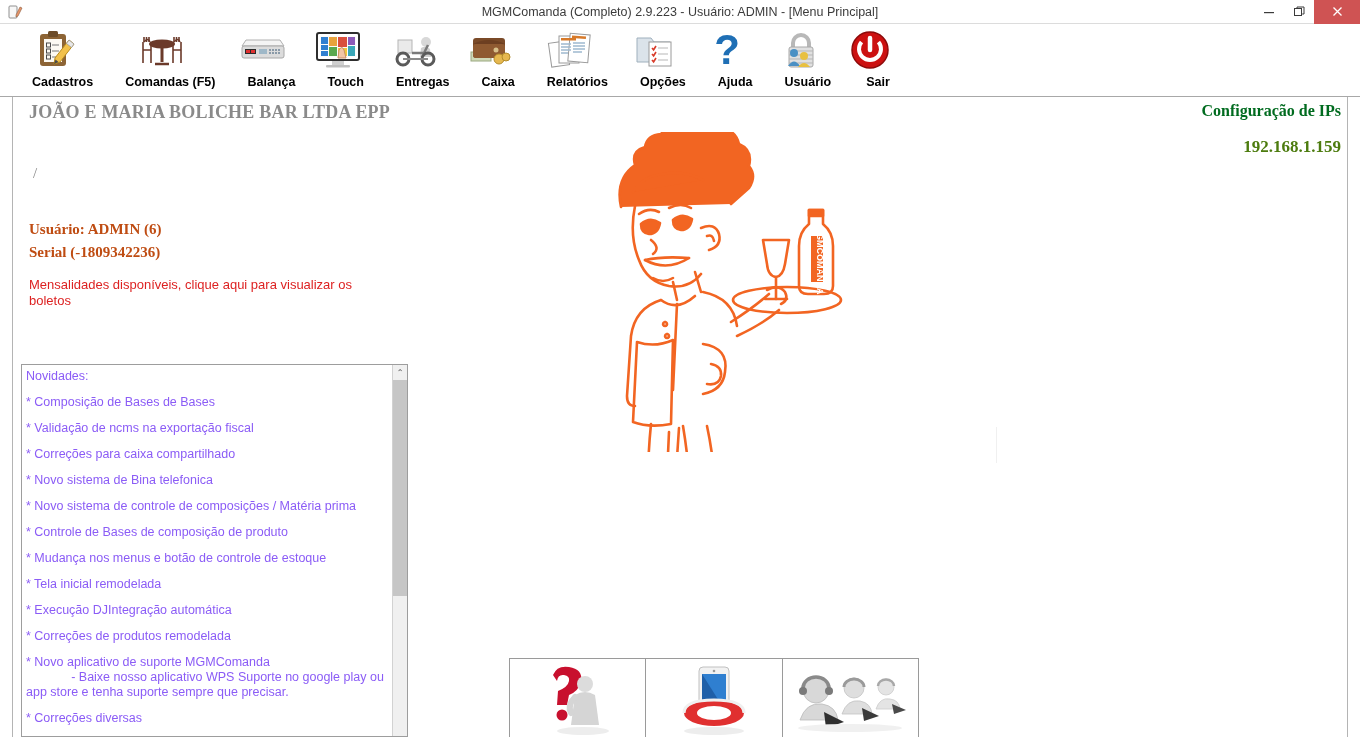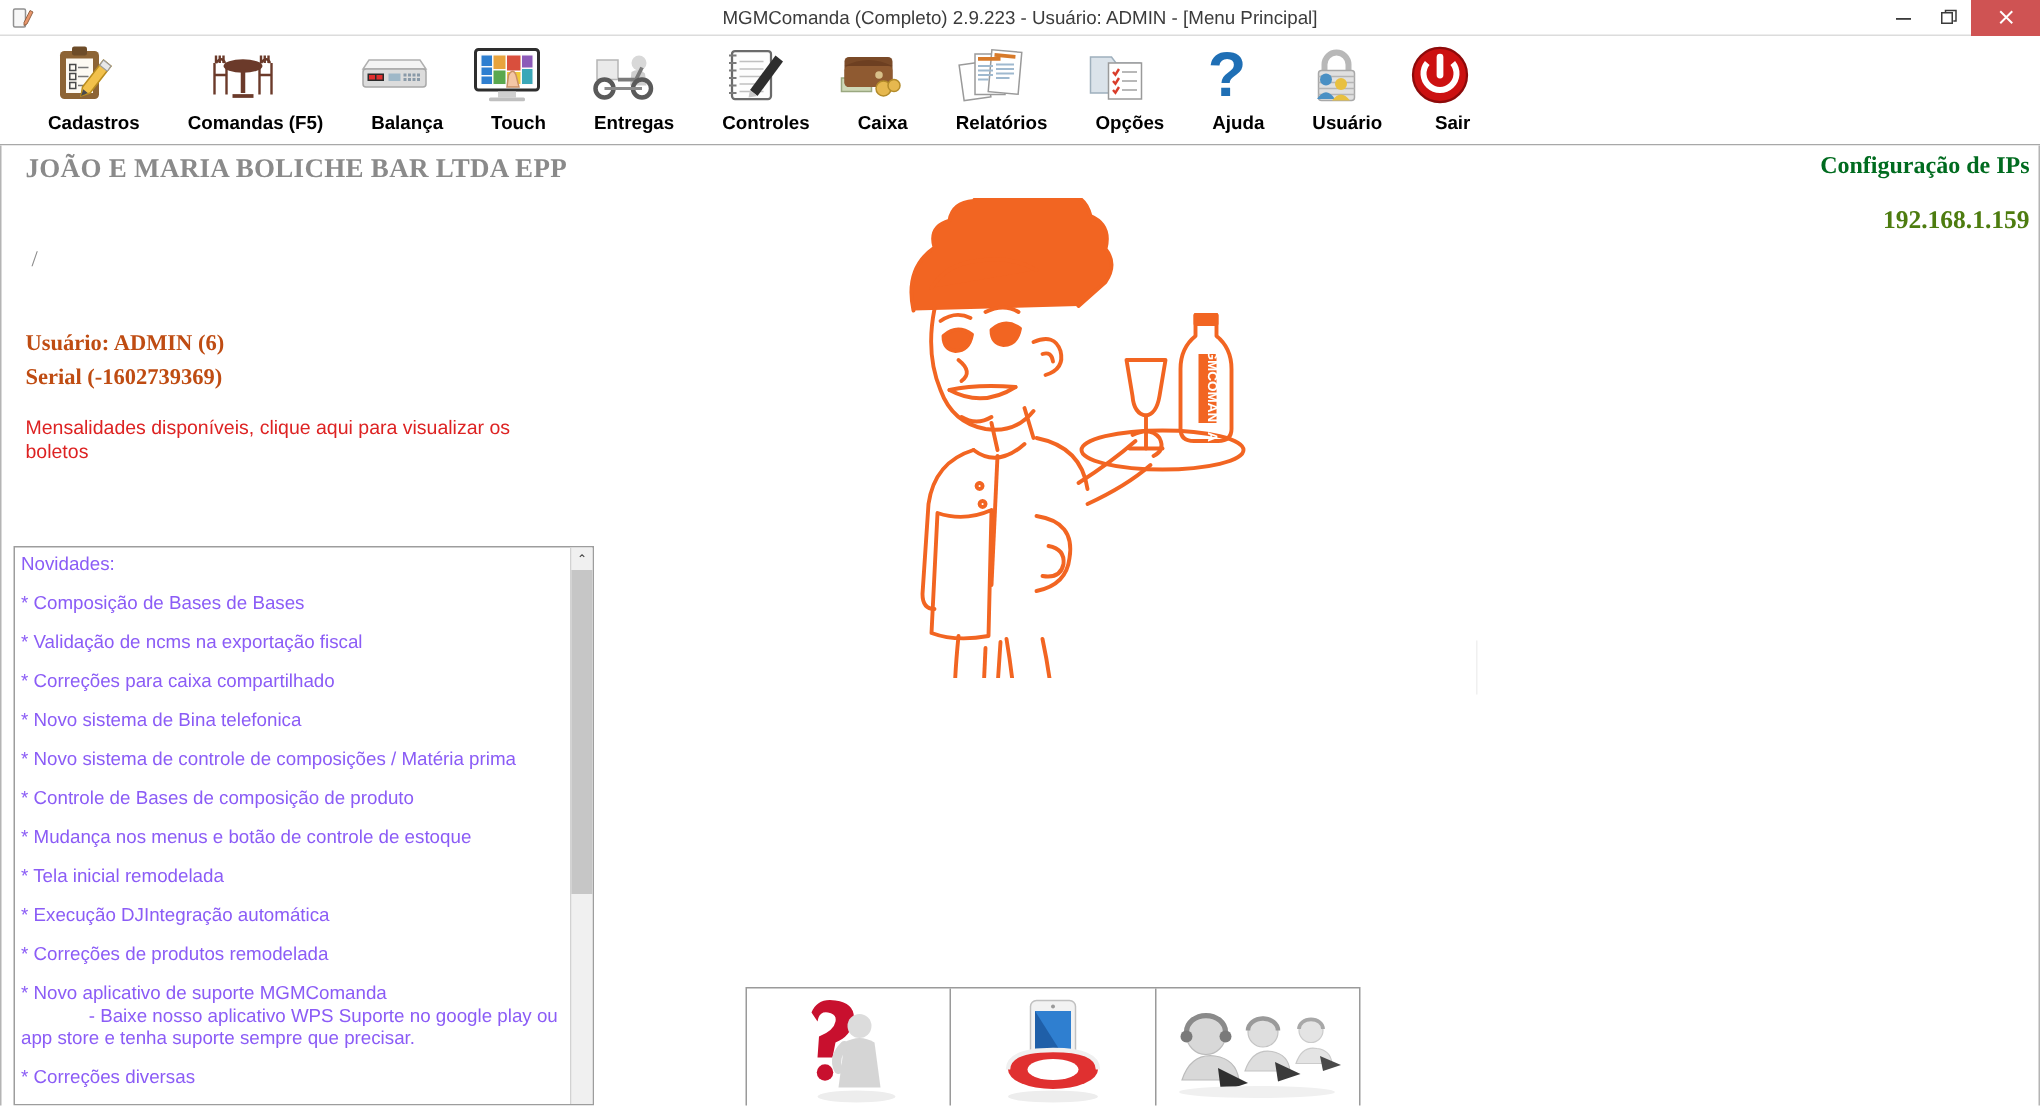--- a/index.html
+++ b/index.html
@@ -80,21 +80,21 @@
     margin-left: 16px;
   }
 
   
   .client {
     position: relative;
     height: 640px;
     background: #ffffff;
     border-left: 1px solid #b4b4b4;
     border-right: 1px solid #b4b4b4;
-    margin: 0 0;
+    margin: 0 12px;
     overflow: hidden;
   }
 
   .company-name {
     position: absolute;
     left: 16px; top: 5px;
     font-family: "Liberation Serif", serif;
     font-weight: bold;
     font-size: 18px;
     color: #8a8a8a;
@@ -358,36 +358,20 @@
         <rect x="8" y="12" width="14" height="13" fill="#eaeaea" stroke="#b5b5b5"></rect>
         <path d="M22 25 h12 l4 -8" stroke="#7a7a7a" stroke-width="2.5" fill="none"></path>
         <circle cx="13" cy="31" r="6" fill="none" stroke="#5a5a5a" stroke-width="3"></circle>
         <circle cx="38" cy="31" r="6" fill="none" stroke="#5a5a5a" stroke-width="3"></circle>
         <path d="M13 31 h25" stroke="#8a8a8a" stroke-width="2"></path>
       </svg>
     </div>
     <div class="tb-label">Entregas</div>
   </div>
 
-  <div class="tb-item">
-    <div class="tb-ico">
-      <svg width="46" height="44" viewBox="0 0 46 44">
-        <rect x="8" y="6" width="26" height="32" rx="2" fill="#fdfdfd" stroke="#6a6a6a" stroke-width="1.5"></rect>
-        <g stroke="#c0c0c0" stroke-width="1">
-          <path d="M13 13 h16 M13 18 h16 M13 23 h16 M13 28 h16 M13 33 h16"></path>
-        </g>
-        <g stroke="#7a7a7a" stroke-width="1.4" fill="none">
-          <path d="M6 9 h5 M6 14 h5 M6 19 h5 M6 24 h5 M6 29 h5 M6 34 h5"></path>
-        </g>
-        <path d="M20 32 L37 9 L42 13 L25 36 Z" fill="#2e2e2e"></path>
-        <path d="M20 32 L25 36 L19 37 Z" fill="#c8c8c8"></path>
-      </svg>
-    </div>
-    <div class="tb-label">Controles</div>
-  </div>
 
   <div class="tb-item">
     <div class="tb-ico">
       <svg width="48" height="44" viewBox="0 0 48 44">
         <rect x="5" y="24" width="20" height="9" fill="#cfd9b8" stroke="#9aa880"></rect>
         <rect x="7" y="10" width="32" height="20" rx="3" fill="#7a4a28"></rect>
         <rect x="7" y="16" width="32" height="14" rx="3" fill="#8f5a31"></rect>
         <path d="M7 16 q16 -8 32 0" fill="#6d3f21"></path>
         <circle cx="30" cy="22" r="2.5" fill="#d8c08a"></circle>
         <circle cx="33" cy="31" r="5" fill="#e6b84f" stroke="#b38b2a"></circle>
@@ -474,21 +458,21 @@
 
 </div>
 
 <div class="client">
 
   <div class="company-name">JOÃO E MARIA BOLICHE BAR LTDA EPP</div>
   <div class="ip-title">Configuração de IPs</div>
   <div class="ip-value">192.168.1.159</div>
   <div class="slash">/</div>
   <div class="user-line">Usuário: ADMIN (6)</div>
-  <div class="serial-line">Serial (-1602739369)</div>
+  <div class="serial-line">Serial (-1809342236)</div>
   <div class="boletos-link">Mensalidades disponíveis, clique aqui para visualizar os boletos</div>
 
   <div class="faint-line"></div>
 
   <div class="mascot">
     <svg width="280" height="320" viewBox="0 0 280 320">
       <g fill="none" stroke="#f26522" stroke-width="2.6" stroke-linejoin="round" stroke-linecap="round">
 
         <path d="M30 75 q-6 -28 14 -42 q-4 -14 10 -18 q2 -12 16 -13 q10 -12 26 -6 q18 -10 32 2 q16 -2 20 14 q14 6 10 22 q8 10 0 22 l-18 16" fill="#f26522" stroke="#f26522"></path>
         <path d="M42 60 q10 -16 30 -18 q22 -4 40 6" fill="#f26522" stroke="#f26522"></path>

